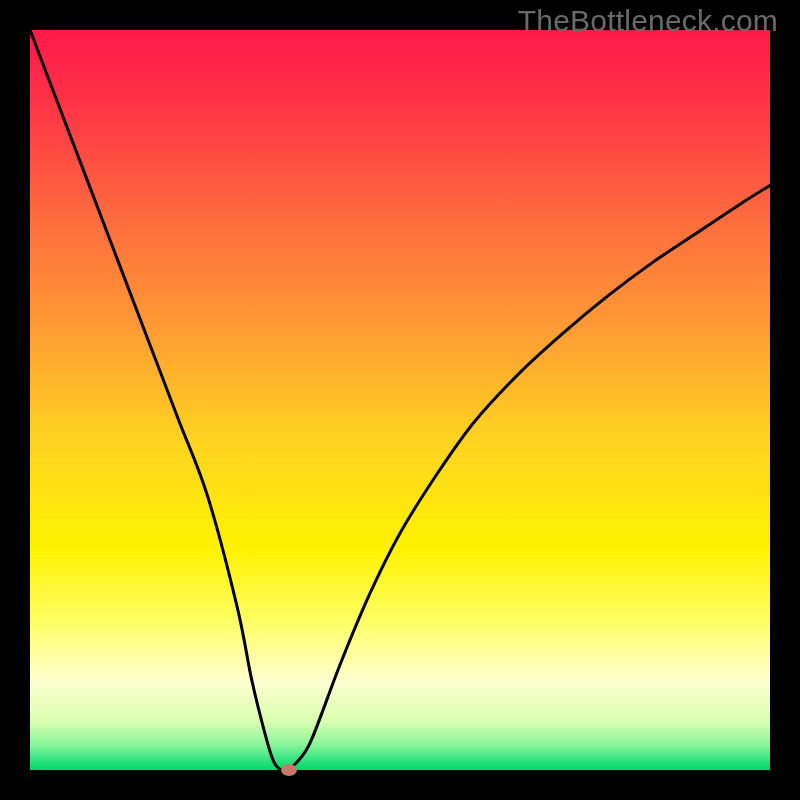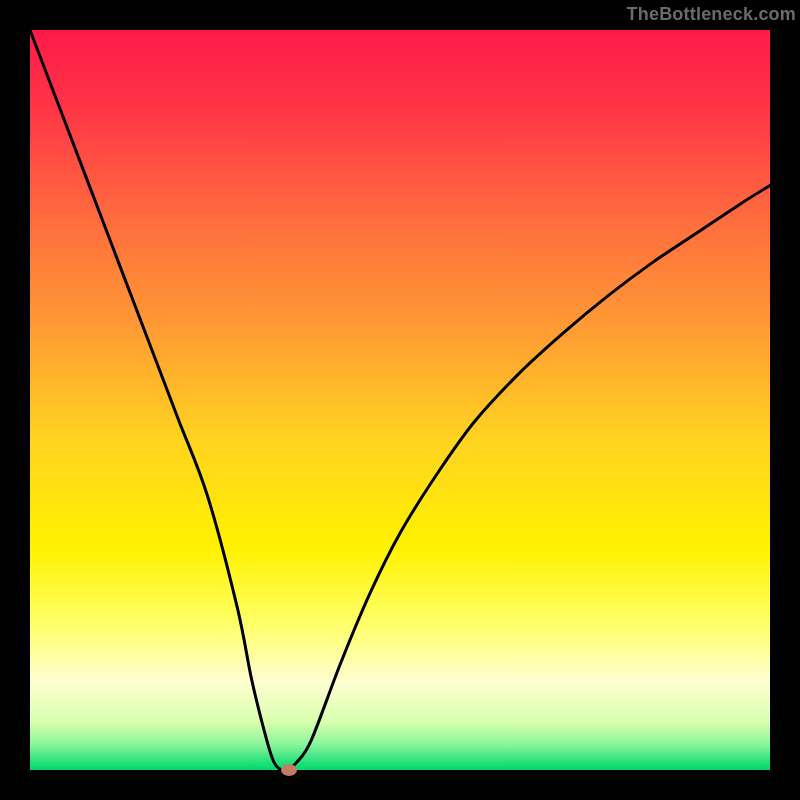--- a/index.html
+++ b/index.html
@@ -14,24 +14,24 @@
   .frame {
     position: absolute;
     top: 0;
     left: 0;
     width: 800px;
     height: 800px;
   }
   .watermark {
     position: absolute;
     top: 4px;
-    right: 4px;
+    right: 22px;
     color: #6a6a6a;
-    font-size: 18px;
-    font-weight: 700;
+    font-size: 30px;
+    font-weight: 400;
     letter-spacing: 0.2px;
     user-select: none;
   }
 </style>
 </head>
 <body>
 
 <svg class="frame" viewBox="0 0 800 800" xmlns="http://www.w3.org/2000/svg">
   <defs>
     <linearGradient id="bg-grad" x1="0" y1="0" x2="0" y2="1">

